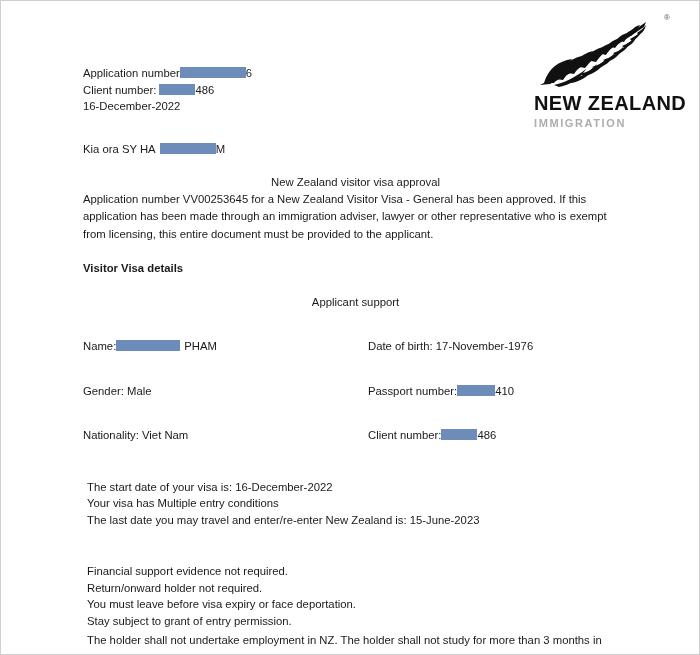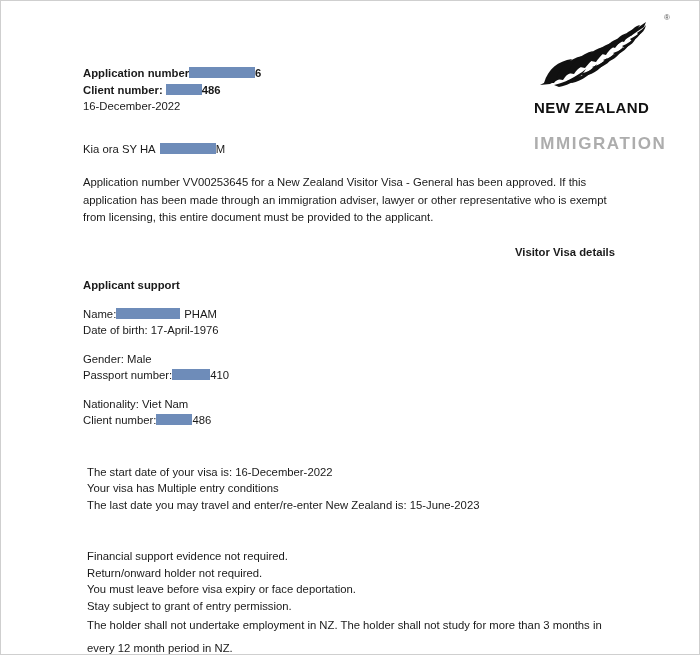--- a/index.html
+++ b/index.html
@@ -40,79 +40,78 @@
   }
   .reg-mark {
     position: absolute;
     right: -6px;
     top: 1px;
     font-size: 8px;
     color: #555;
     line-height: 1;
   }
   .logo-nz {
-    font-size: 15px;
+    font-size: 20px;
     font-weight: bold;
     letter-spacing: 0.4px;
     color: #111;
-    margin-top: 8px;
+    margin-top: 1px;
     white-space: nowrap;
   }
   .logo-imm {
-    font-size: 17px;
+    font-size: 11px;
     font-weight: bold;
     letter-spacing: 1.6px;
     color: #adadad;
-    margin-top: 18px;
+    margin-top: 2px;
     white-space: nowrap;
   }
 
   
   .content {
     position: absolute;
     left: 82px;
     top: 64px;
     width: 545px;
     font-size: 11.3px;
     line-height: 16.5px;
   }
-  .bold { font-weight: bold; }
+  .bold { font-weight: normal; text-align: center; }
   .line { white-space: nowrap; }
   .gap-sm { height: 9px; }
   .gap-md { height: 17px; }
   .gap-lg { height: 26px; }
 
   .para {
     line-height: 17.5px;
     width: 532px;
   }
 
   .center-head {
-    text-align: right;
+    text-align: left;
     font-weight: bold;
     width: 532px;
   }
 
   
   .redact {
     display: inline-block;
     background: #6e8cb9;
     height: 11px;
     vertical-align: -1px;
     border-radius: 0;
   }
 
   
   .details {
     width: 532px;
   }
   .det-row {
     display: flex;
-    margin-top: 12px;
-    flex-direction: column;
+    margin-top: 28px;
   }
   .det-col-l { width: 285px; }
   .det-col-r { width: 247px; }
 
   .section {
     margin-left: 4px;
   }
   .cond-line { line-height: 16.5px; }
   .cond-para { line-height: 23px; width: 520px; }
 </style>
@@ -168,38 +167,39 @@
     <div class="line">16-December-2022</div>
 
     <div class="gap-lg"></div>
 
     <div class="line">
       <span>Kia ora SY HA</span><span class="redact" style="width:56px;margin-left:4px"></span><span>M</span>
     </div>
 
     <div class="gap-md"></div>
 
+    <div class="bold">New Zealand visitor visa approval</div>
     <div class="para">Application number VV00253645 for a New Zealand Visitor Visa - General has been approved. If this application has been made through an immigration adviser, lawyer or other representative who is exempt from licensing, this entire document must be provided to the applicant.</div>
 
     <div class="gap-md"></div>
 
     <div class="center-head">Visitor Visa details</div>
 
     <div class="gap-md"></div>
 
     <div class="bold">Applicant support</div>
 
     <div class="details">
       <div class="det-row">
         <div class="det-col-l">
           <span>Name:</span><span class="redact" style="width:64px"></span><span style="margin-left:4px">PHAM</span>
         </div>
         <div class="det-col-r">
           <span>Date of birth:</span>
-          <span>17-April-1976</span>
+          <span>17-November-1976</span>
         </div>
       </div>
 
       <div class="det-row">
         <div class="det-col-l">
           <span>Gender:</span>
           <span>Male</span>
         </div>
         <div class="det-col-r">
           <span>Passport number:</span><span class="redact" style="width:38px"></span><span>410</span>

